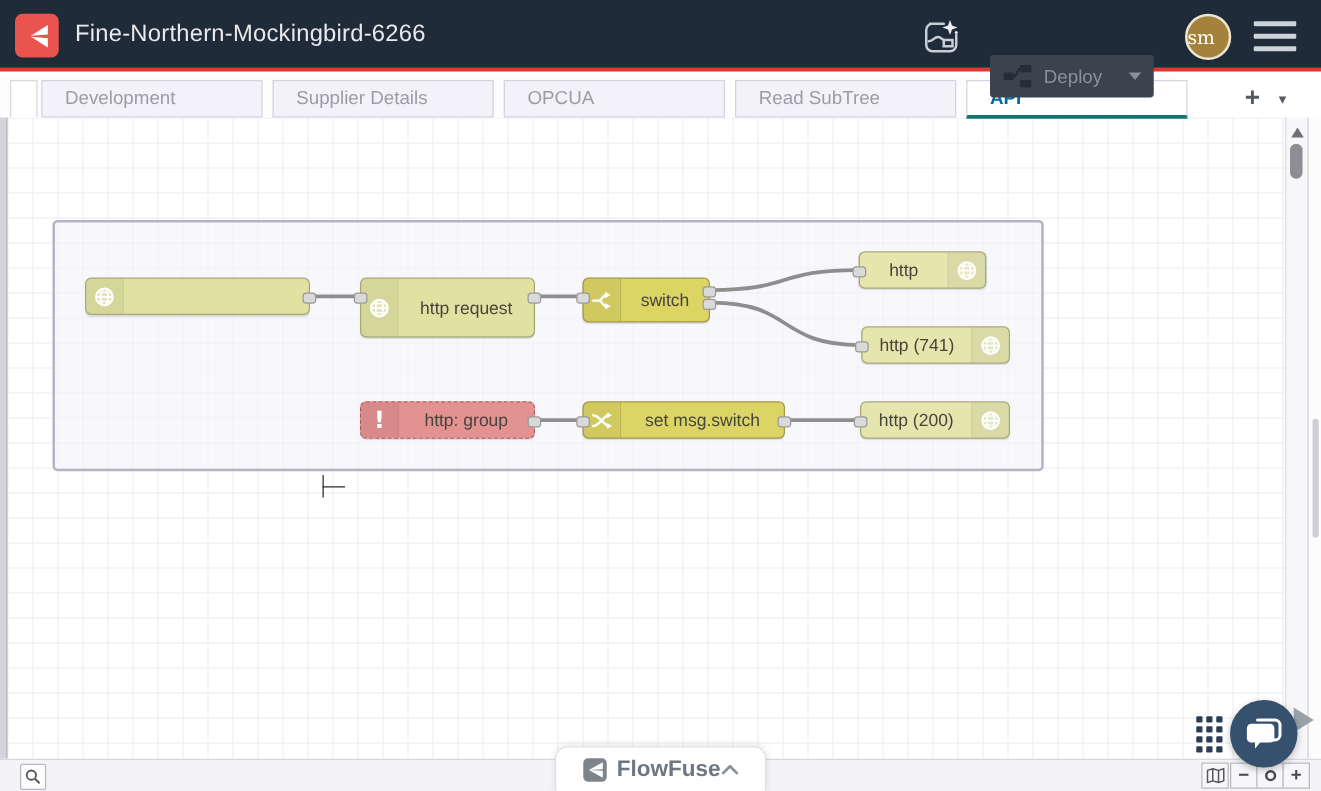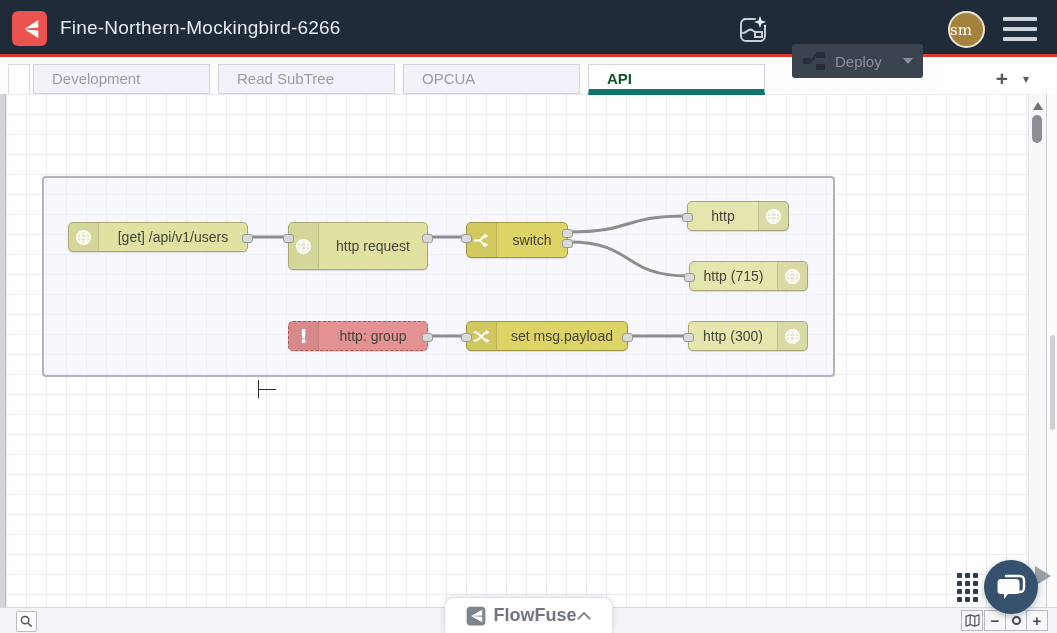--- a/index.html
+++ b/index.html
@@ -28,21 +28,21 @@
     display:flex; flex-direction:column; justify-content:space-between; cursor:pointer; }
   #menu-btn span { display:block; height:4px; border-radius:1px; background:#ccd3da; }
 
   
   #tabbar { position:absolute; left:0; top:60px; width:942px; height:34px; background:#fdfdfe; z-index:20; }
   #tab-strip { position:absolute; left:8px; top:4px; display:flex; height:30px; }
   .tab-spacer { width:22px; height:30px; background:#fff; border:1px solid #d9d9e0; border-bottom:none; margin-right:3px; }
   .tab { width:177px; height:30px; line-height:28px; padding-left:18px; margin-right:8px;
     background:#f2f2f8; border:1px solid #d4d4de; color:#9c9ca4; font-size:15px;
     white-space:nowrap; overflow:hidden; cursor:pointer; }
-  .tab.active { background:#fff; border-bottom:6px solid #0f766e; color:#14532d; font-weight:600; height:31px; }
+  .tab.active { background:#fff; border-bottom:3px solid #0f766e; color:#0369a1; font-weight:600; height:31px; }
   #tab-add { position:absolute; left:988px; top:8px; width:28px; height:24px; text-align:center;
     font-size:21px; font-weight:700; color:#555a60; cursor:pointer; line-height:22px; }
   #tab-menu { position:absolute; left:1023px; top:12px; font-size:12px; color:#555a60; cursor:pointer; }
 
   
   #canvas { position:absolute; left:6px; top:94px; width:1022px; height:513px; background:#fff;
     background-image:linear-gradient(#ebebf3 1px, transparent 1px),
                      linear-gradient(90deg,#ebebf3 1px, transparent 1px);
     background-size:20px 20px; overflow:hidden; z-index:1; }
   #group-box { position:absolute; border:2px solid #b4b4c0; border-radius:4px;
@@ -152,22 +152,23 @@
       <span></span>
       <span></span>
       <span></span>
     </div>
   </div>
 
   <div id="tabbar">
     <div id="tab-strip">
       <div class="tab-spacer"></div>
     <div class="tab">Development</div>
+        <div class="tab">Supplier Details</div>
+        <div class="tab">OPCUA</div>
         <div class="tab">Read SubTree</div>
-        <div class="tab">OPCUA</div>
         <div class="tab active">API</div>
       </div>
     <div id="tab-add">+</div>
     <div id="tab-menu">▾</div>
   </div>
 
   <div id="left-strip"></div>
 
   <div id="canvas">
     <div id="group-box" style="left: 36px; top: 82px; width: 793px; height: 201px;"></div>
@@ -183,21 +184,20 @@
         <div class="node" style="left: 62px; top: 128px; width: 180px; height: 30px; background: rgb(225, 226, 162); border: 1px solid rgb(168, 168, 118);">
           <span class="icon-region left">
             <svg width="17" height="17" viewBox="0 0 16 16">
               <circle cx="8" cy="8" r="6.3" fill="rgba(255,255,255,0.35)" stroke="#fff" stroke-width="1.5"></circle>
               <ellipse cx="8" cy="8" rx="2.8" ry="6.3" fill="none" stroke="#fff" stroke-width="1.2"></ellipse>
               <line x1="1.7" y1="8" x2="14.3" y2="8" stroke="#fff" stroke-width="1.2"></line>
               <line x1="2.6" y1="4.6" x2="13.4" y2="4.6" stroke="#fff" stroke-width="1"></line>
               <line x1="2.6" y1="11.4" x2="13.4" y2="11.4" stroke="#fff" stroke-width="1"></line>
             </svg>
           </span>
-          <span class="node-label">[get] /api/v1/users</span>
           <span class="port" style="right: -6px; top: 10.5px;"></span>
         </div>
         <div class="node" style="left: 282px; top: 128px; width: 140px; height: 48px; background: rgb(225, 226, 162); border: 1px solid rgb(168, 168, 118);">
           <span class="icon-region left">
             <svg width="17" height="17" viewBox="0 0 16 16">
               <circle cx="8" cy="8" r="6.3" fill="rgba(255,255,255,0.35)" stroke="#fff" stroke-width="1.5"></circle>
               <ellipse cx="8" cy="8" rx="2.8" ry="6.3" fill="none" stroke="#fff" stroke-width="1.2"></ellipse>
               <line x1="1.7" y1="8" x2="14.3" y2="8" stroke="#fff" stroke-width="1.2"></line>
               <line x1="2.6" y1="4.6" x2="13.4" y2="4.6" stroke="#fff" stroke-width="1"></line>
               <line x1="2.6" y1="11.4" x2="13.4" y2="11.4" stroke="#fff" stroke-width="1"></line>
@@ -227,21 +227,21 @@
               <circle cx="8" cy="8" r="6.3" fill="rgba(255,255,255,0.35)" stroke="#fff" stroke-width="1.5"></circle>
               <ellipse cx="8" cy="8" rx="2.8" ry="6.3" fill="none" stroke="#fff" stroke-width="1.2"></ellipse>
               <line x1="1.7" y1="8" x2="14.3" y2="8" stroke="#fff" stroke-width="1.2"></line>
               <line x1="2.6" y1="4.6" x2="13.4" y2="4.6" stroke="#fff" stroke-width="1"></line>
               <line x1="2.6" y1="11.4" x2="13.4" y2="11.4" stroke="#fff" stroke-width="1"></line>
             </svg>
           </span>
           <span class="port" style="left: -6px; top: 10.5px;"></span>
         </div>
         <div class="node" style="left: 683px; top: 167px; width: 119px; height: 30px; background: rgb(229, 230, 174); border: 1px solid rgb(168, 168, 118);">
-          <span class="node-label">http (715)</span>
+          <span class="node-label">http (741)</span>
           <span class="icon-region right">
             <svg width="17" height="17" viewBox="0 0 16 16">
               <circle cx="8" cy="8" r="6.3" fill="rgba(255,255,255,0.35)" stroke="#fff" stroke-width="1.5"></circle>
               <ellipse cx="8" cy="8" rx="2.8" ry="6.3" fill="none" stroke="#fff" stroke-width="1.2"></ellipse>
               <line x1="1.7" y1="8" x2="14.3" y2="8" stroke="#fff" stroke-width="1.2"></line>
               <line x1="2.6" y1="4.6" x2="13.4" y2="4.6" stroke="#fff" stroke-width="1"></line>
               <line x1="2.6" y1="11.4" x2="13.4" y2="11.4" stroke="#fff" stroke-width="1"></line>
             </svg>
           </span>
           <span class="port" style="left: -6px; top: 10.5px;"></span>
@@ -254,26 +254,26 @@
           <span class="port" style="right: -6px; top: 10.5px;"></span>
         </div>
         <div class="node" style="left: 460px; top: 227px; width: 162px; height: 30px; background: rgb(221, 212, 102); border: 1px solid rgb(161, 152, 68);">
           <span class="icon-region left">
             <svg width="17" height="17" viewBox="0 0 16 16">
               <path d="M1.5 4 C6 4 10 12 13 12 M1.5 12 C6 12 10 4 13 4" fill="none" stroke="#fff" stroke-width="1.8" stroke-linecap="round"></path>
               <polygon points="12,1.8 15.6,4 12,6.2" fill="#fff"></polygon>
               <polygon points="12,9.8 15.6,12 12,14.2" fill="#fff"></polygon>
             </svg>
           </span>
-          <span class="node-label">set msg.payload</span>
+          <span class="node-label">set msg.switch</span>
           <span class="port" style="left: -6px; top: 10.5px;"></span>
           <span class="port" style="right: -6px; top: 10.5px;"></span>
         </div>
         <div class="node" style="left: 682px; top: 227px; width: 120px; height: 30px; background: rgb(229, 230, 174); border: 1px solid rgb(168, 168, 118);">
-          <span class="node-label">http (300)</span>
+          <span class="node-label">http (200)</span>
           <span class="icon-region right">
             <svg width="17" height="17" viewBox="0 0 16 16">
               <circle cx="8" cy="8" r="6.3" fill="rgba(255,255,255,0.35)" stroke="#fff" stroke-width="1.5"></circle>
               <ellipse cx="8" cy="8" rx="2.8" ry="6.3" fill="none" stroke="#fff" stroke-width="1.2"></ellipse>
               <line x1="1.7" y1="8" x2="14.3" y2="8" stroke="#fff" stroke-width="1.2"></line>
               <line x1="2.6" y1="4.6" x2="13.4" y2="4.6" stroke="#fff" stroke-width="1"></line>
               <line x1="2.6" y1="11.4" x2="13.4" y2="11.4" stroke="#fff" stroke-width="1"></line>
             </svg>
           </span>
           <span class="port" style="left: -6px; top: 10.5px;"></span>

